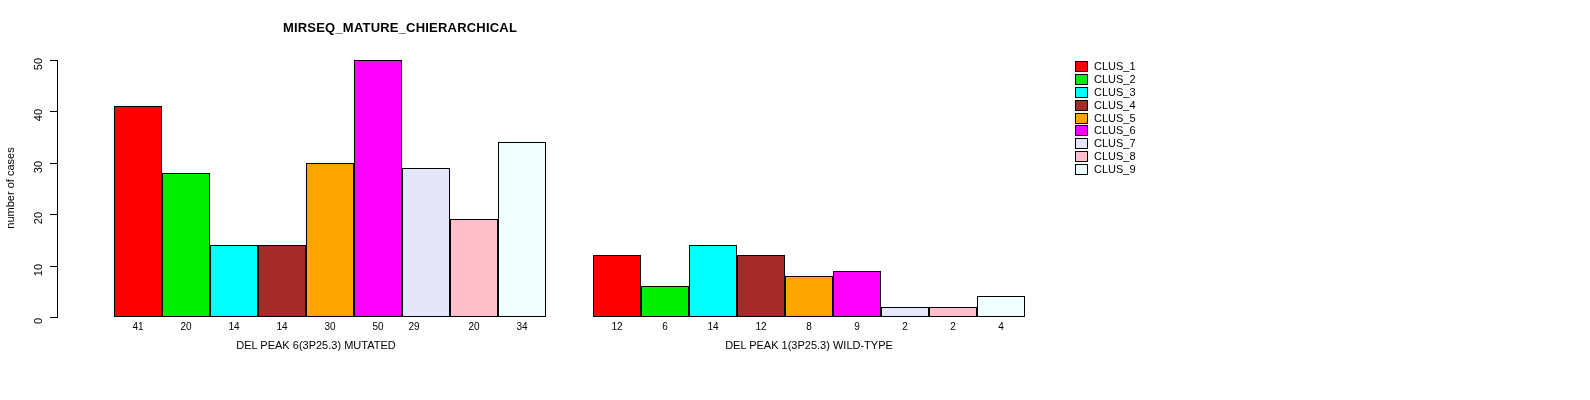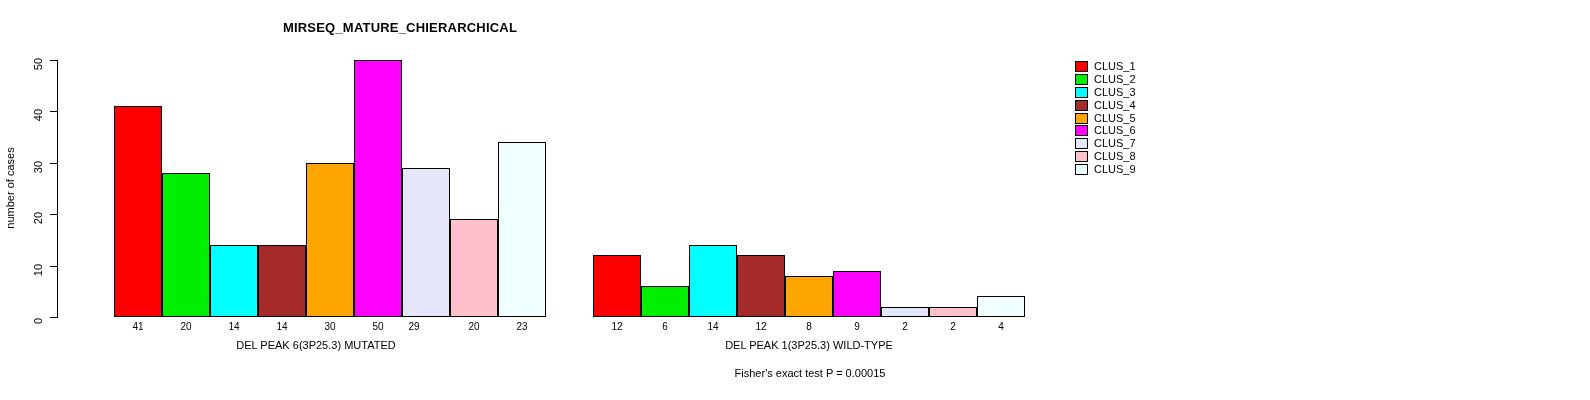--- a/index.html
+++ b/index.html
@@ -165,21 +165,21 @@
       <div class="abs bar-count-label" style="left: 258px; width: 48px;">14</div>
       <div class="abs bar" title="CLUS_5: 30" style="left: 306px; width: 48px; height: 154.2px; background: rgb(255, 165, 0);"></div>
       <div class="abs bar-count-label" style="left: 306px; width: 48px;">30</div>
       <div class="abs bar" title="CLUS_6: 50" style="left: 354px; width: 48px; height: 257px; background: rgb(255, 0, 255);"></div>
       <div class="abs bar-count-label" style="left: 354px; width: 48px;">50</div>
       <div class="abs bar" title="CLUS_7: 29" style="left: 402px; width: 48px; height: 149.06px; background: rgb(230, 230, 250);"></div>
       <div class="abs bar-count-label" style="left: 390px; width: 48px;">29</div>
       <div class="abs bar" title="CLUS_8: 19" style="left: 450px; width: 48px; height: 97.66px; background: rgb(255, 192, 203);"></div>
       <div class="abs bar-count-label" style="left: 450px; width: 48px;">20</div>
       <div class="abs bar" title="CLUS_9: 34" style="left: 498px; width: 48px; height: 174.76px; background: rgb(240, 255, 255);"></div>
-      <div class="abs bar-count-label" style="left: 498px; width: 48px;">23</div>
+      <div class="abs bar-count-label" style="left: 498px; width: 48px;">34</div>
       <div class="abs bar" title="CLUS_1: 12" style="left: 593px; width: 48px; height: 61.68px; background: rgb(255, 0, 0);"></div>
       <div class="abs bar-count-label" style="left: 593px; width: 48px;">12</div>
       <div class="abs bar" title="CLUS_2: 6" style="left: 641px; width: 48px; height: 30.84px; background: rgb(0, 238, 0);"></div>
       <div class="abs bar-count-label" style="left: 641px; width: 48px;">6</div>
       <div class="abs bar" title="CLUS_3: 14" style="left: 689px; width: 48px; height: 71.96px; background: rgb(0, 255, 255);"></div>
       <div class="abs bar-count-label" style="left: 689px; width: 48px;">14</div>
       <div class="abs bar" title="CLUS_4: 12" style="left: 737px; width: 48px; height: 61.68px; background: rgb(165, 42, 42);"></div>
       <div class="abs bar-count-label" style="left: 737px; width: 48px;">12</div>
       <div class="abs bar" title="CLUS_5: 8" style="left: 785px; width: 48px; height: 41.12px; background: rgb(255, 165, 0);"></div>
       <div class="abs bar-count-label" style="left: 785px; width: 48px;">8</div>
@@ -191,21 +191,20 @@
       <div class="abs bar-count-label" style="left: 929px; width: 48px;">2</div>
       <div class="abs bar" title="CLUS_9: 4" style="left: 977px; width: 48px; height: 20.56px; background: rgb(240, 255, 255);"></div>
       <div class="abs bar-count-label" style="left: 977px; width: 48px;">4</div>
     </div>
 
   <div id="panel-labels">
       <div class="abs panel-label" style="left: 40px; width: 552px;">DEL PEAK  6(3P25.3) MUTATED</div>
       <div class="abs panel-label" style="left: 533px; width: 552px;">DEL PEAK  1(3P25.3) WILD-TYPE</div>
     </div>
 
-  <div class="abs" id="footer-note">Fisher's exact test P = 0.00015</div>
 
   <div class="abs" id="legend">
       <div class="legend-row">
         <span class="legend-swatch" style="background: rgb(255, 0, 0);"></span>
         <span class="legend-label">CLUS_1</span>
       </div>
       <div class="legend-row">
         <span class="legend-swatch" style="background: rgb(0, 238, 0);"></span>
         <span class="legend-label">CLUS_2</span>
       </div>

